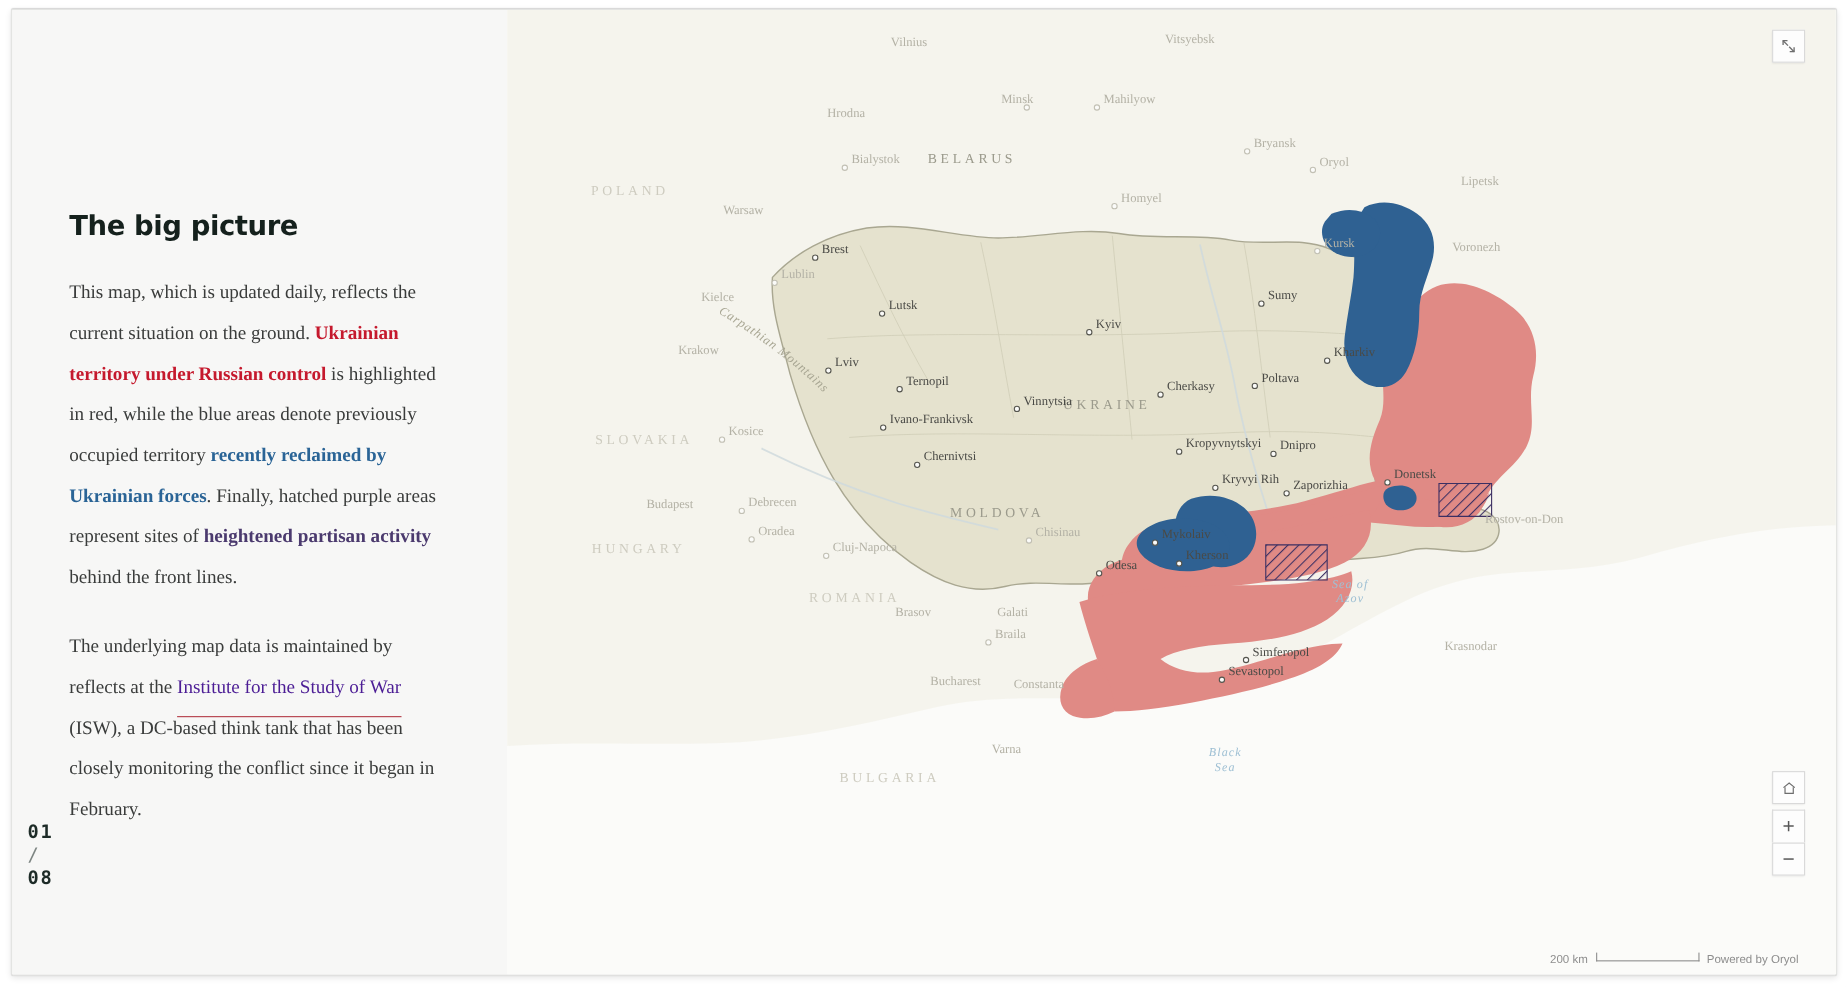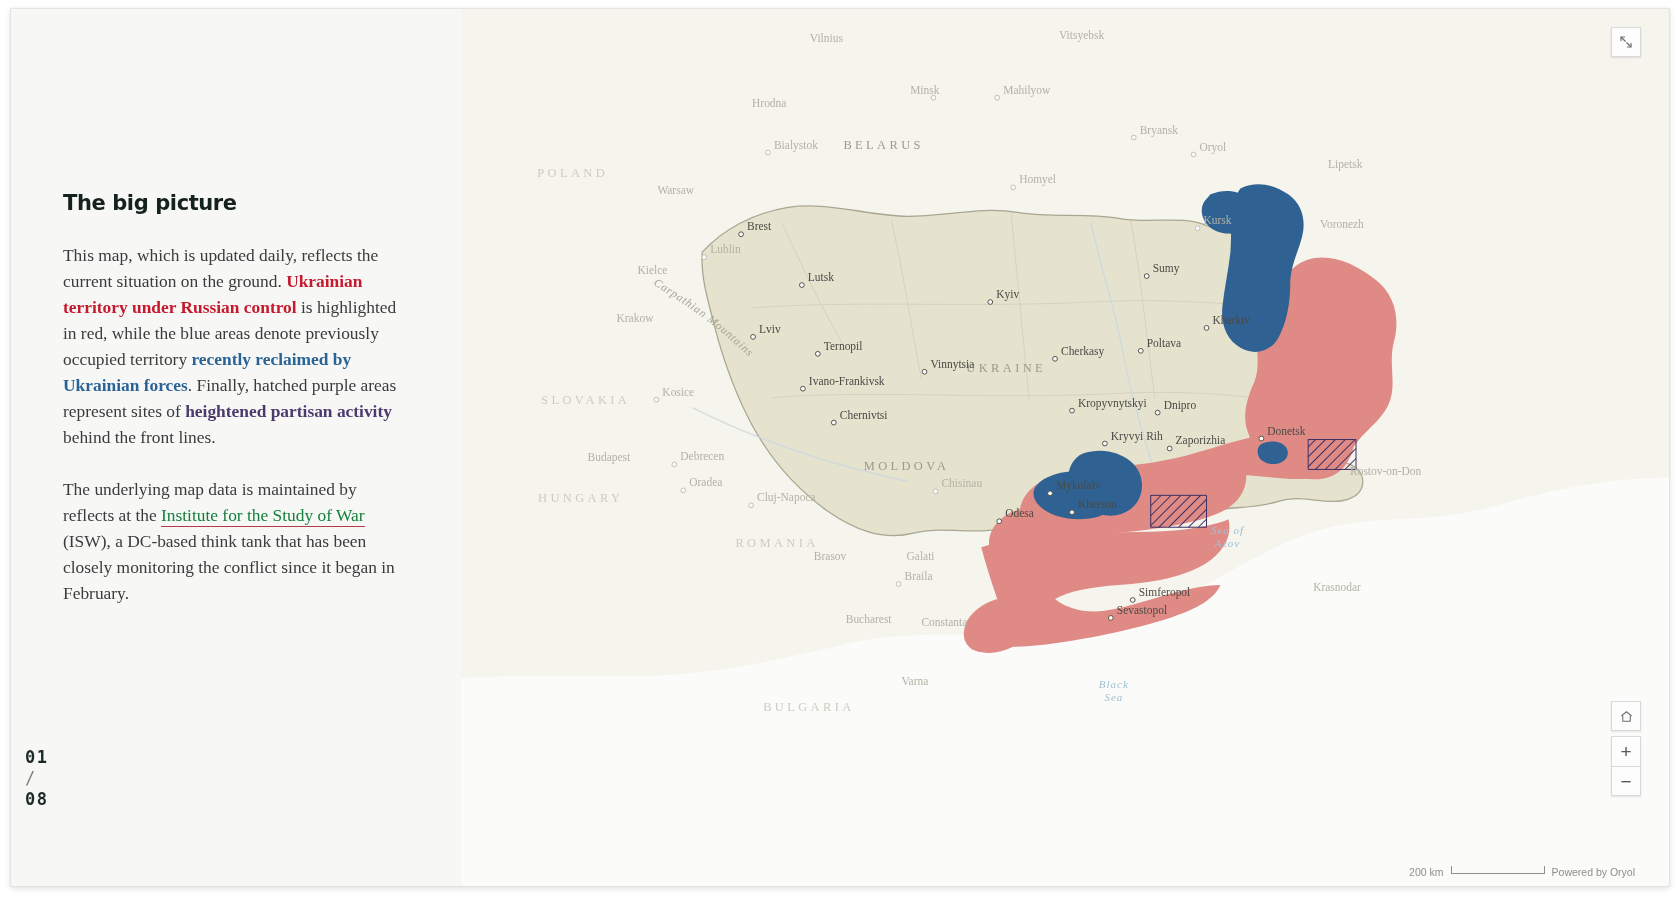--- a/index.html
+++ b/index.html
@@ -40,46 +40,46 @@
     width: 450px;
     flex: 0 0 450px;
     background: #f7f7f6;
     padding: 182px 0 0 52px;
   }
 
   #panel-inner { width: 348px; }
 
   .panel-title {
     font-family: "DejaVu Sans", sans-serif;
-    font-size: 21px;
+    font-size: 25px;
     font-weight: bold;
     letter-spacing: -0.4px;
     color: #15211d;
     margin-bottom: 27px;
   }
 
   .panel-p {
     font-family: "Liberation Serif", serif;
     font-size: 17.4px;
-    line-height: 26px;
+    line-height: 37px;
     color: #3a3c3b;
     margin-bottom: 26px;
     text-align: left;
   }
   .panel-p:last-child { margin-bottom: 0; }
 
   .hl-red    { color: #c5192d; font-weight: bold; }
   .hl-blue   { color: #2a6496; font-weight: bold; }
   .hl-purple { color: #4b3a6e; font-weight: bold; }
 
   .inline-link {
-    color: #15803d;
+    color: #4c1d95;
     text-decoration: none;
     border-bottom: 1.4px solid #b33a46;
-    padding-bottom: 1px;
+    padding-bottom: 17px;
     cursor: pointer;
   }
 
   
   #pager {
     position: absolute;
     left: 14px;
     bottom: 76px;
     font-family: "DejaVu Sans Mono", monospace;
     font-size: 17px;

